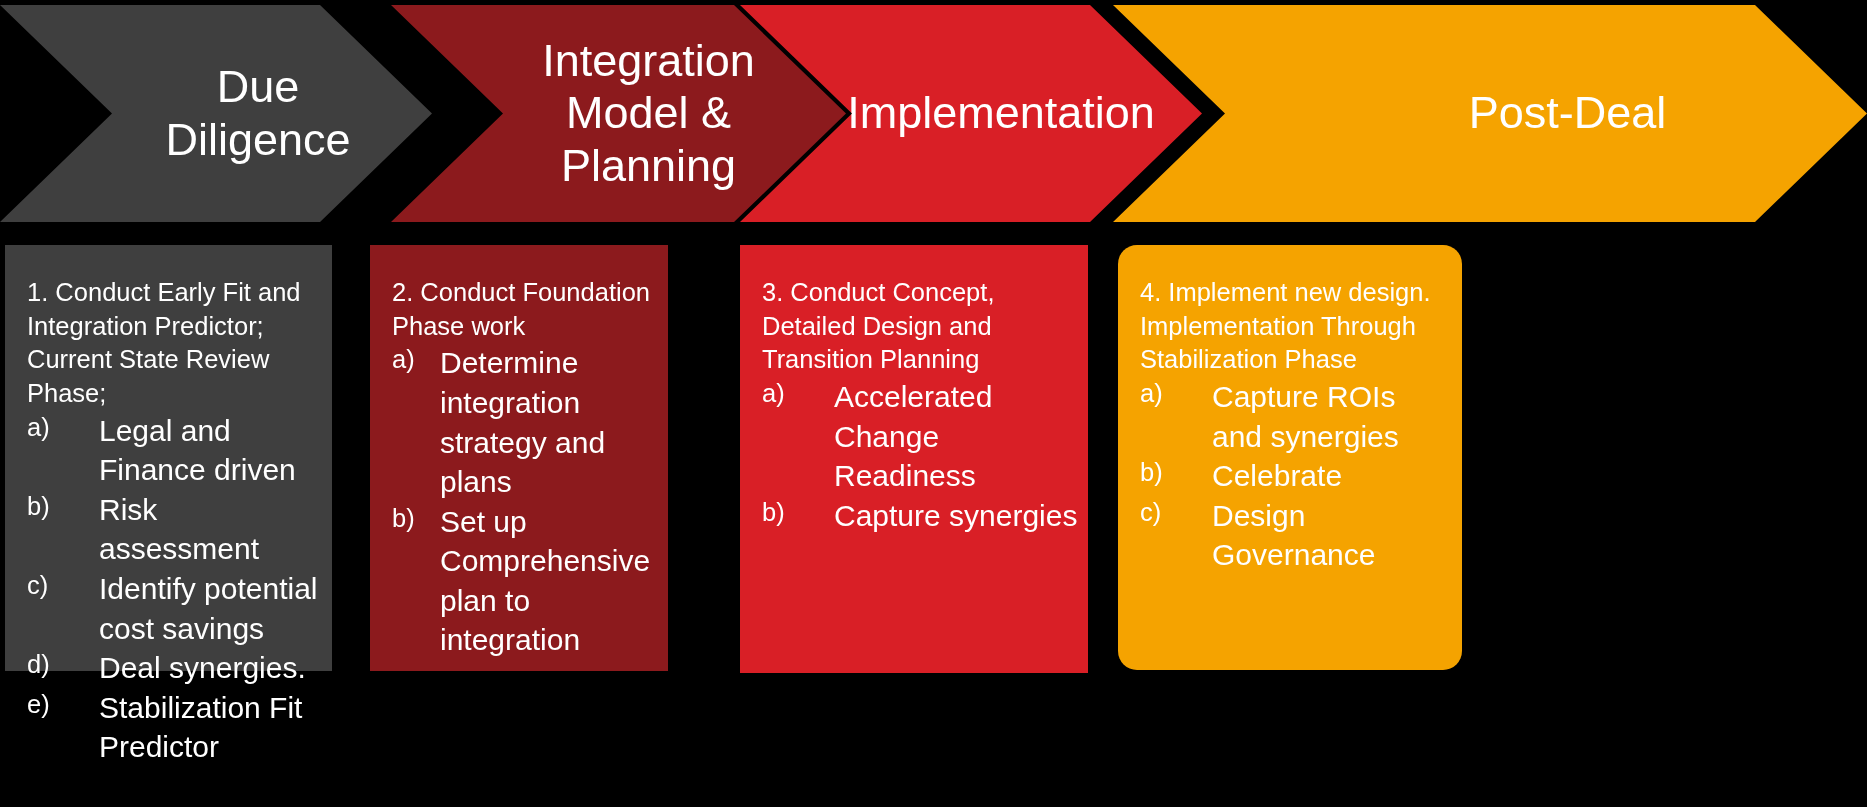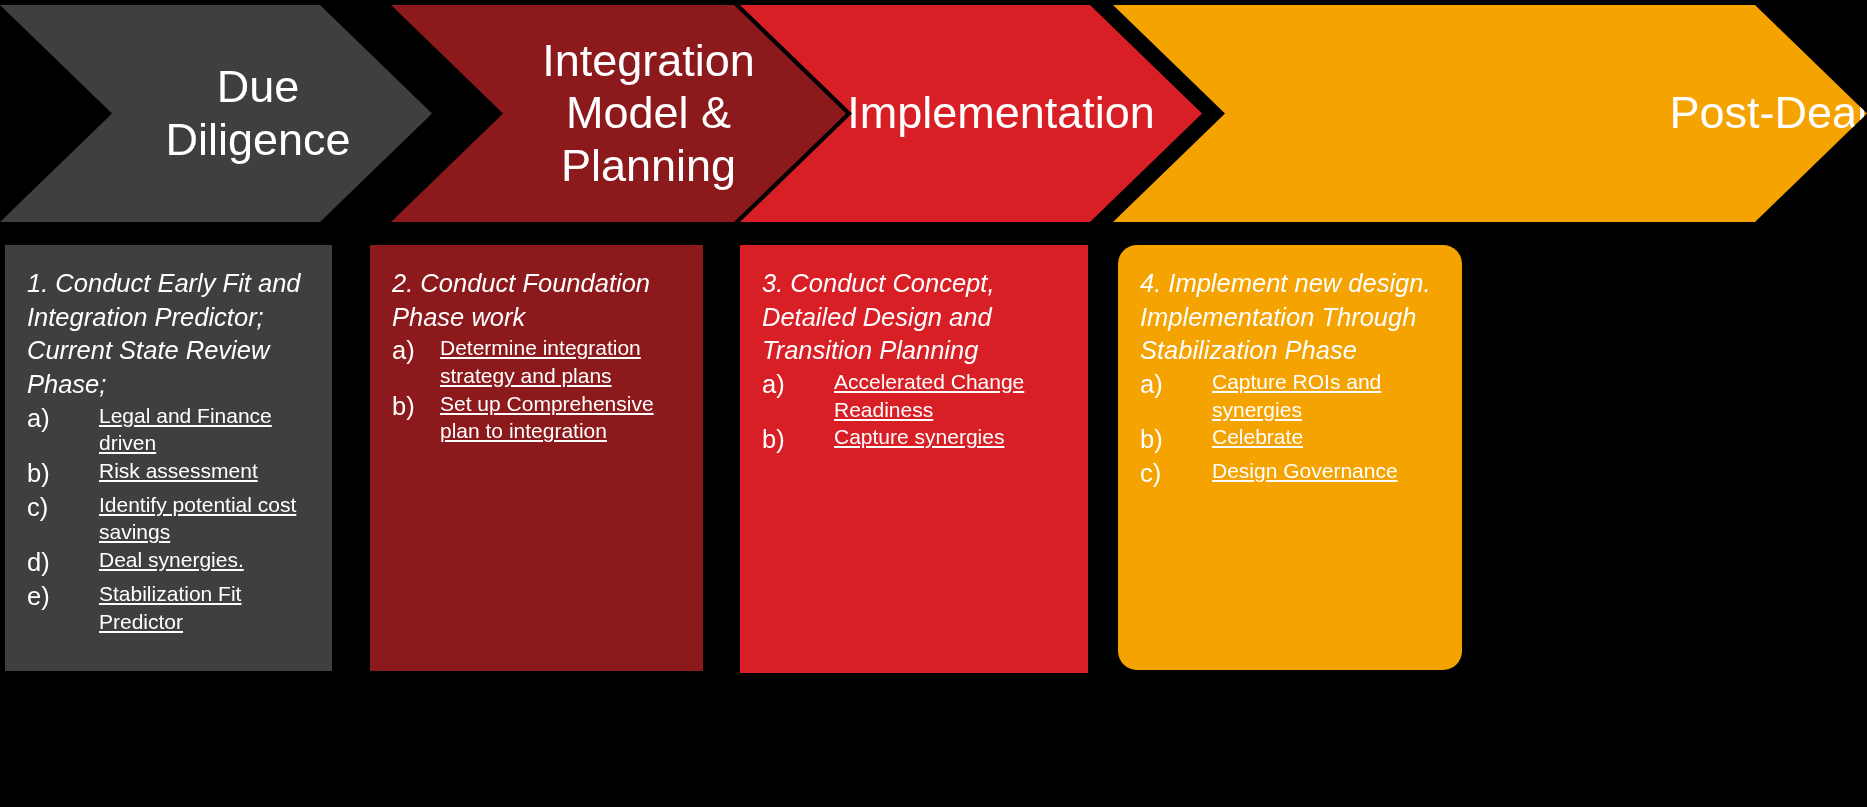--- a/index.html
+++ b/index.html
@@ -74,66 +74,64 @@
   }
   #chevron-3 .chev-label { padding-left: 60px; }
 
   #chevron-4 {
     left: 1113px;
     width: 754px;
     background: #F5A300;
     clip-path: polygon(0 0, 642px 0, 754px 50%, 642px 100%, 0 100%, 112px 50%);
   }
   #chevron-4 .chev-label {
-    text-align: right;
+    text-align: center;
     padding-left: 155px;
   }
 
   
   .detail-box {
     position: absolute;
     top: 245px;
     box-sizing: border-box;
     padding: 22px 10px 14px 22px;
     font-size: 25.5px;
     line-height: 1.32;
     color: #ffffff;
   }
   #box-1 { left: 5px;    width: 327px; height: 426px; background: #3F3F3F; }
-  #box-2 { left: 370px;  width: 333px; height: 426px; background: #8C1A1D; }
+  #box-2 { left: 370px;  width: 298px; height: 426px; background: #8C1A1D; }
   #box-3 { left: 740px;  width: 348px; height: 428px; background: #D91F26; }
   #box-4 { left: 1118px; width: 344px; height: 425px; background: #F5A300; border-radius: 19px; }
 
   .box-heading {
-    margin: 0 0 0 0;
+    margin: 9px 0 0 0;
     font-size: 25.5px;
     line-height: 1.32;
     font-weight: 400;
     white-space: pre-line;
-    font-style: italic;
   }
   .box-list {
     list-style: none;
     margin: 0;
     padding: 0;
   }
   .box-item {
     display: flex;
     align-items: flex-start;
     font-size: 25.5px;
     line-height: 1.32;
   }
   .item-marker {
     flex: 0 0 auto;
     font-size: 25.5px;
   }
   .item-text {
     flex: 1 1 auto;
-    font-size: 21px;
-    text-decoration: underline;
+    font-size: 30px;
   }
   
   .indent-wide .item-marker { width: 72px; }
   
   .indent-narrow .item-marker { width: 48px; }
 </style>
 </head>
 <body>
 
 <div id="stage">

